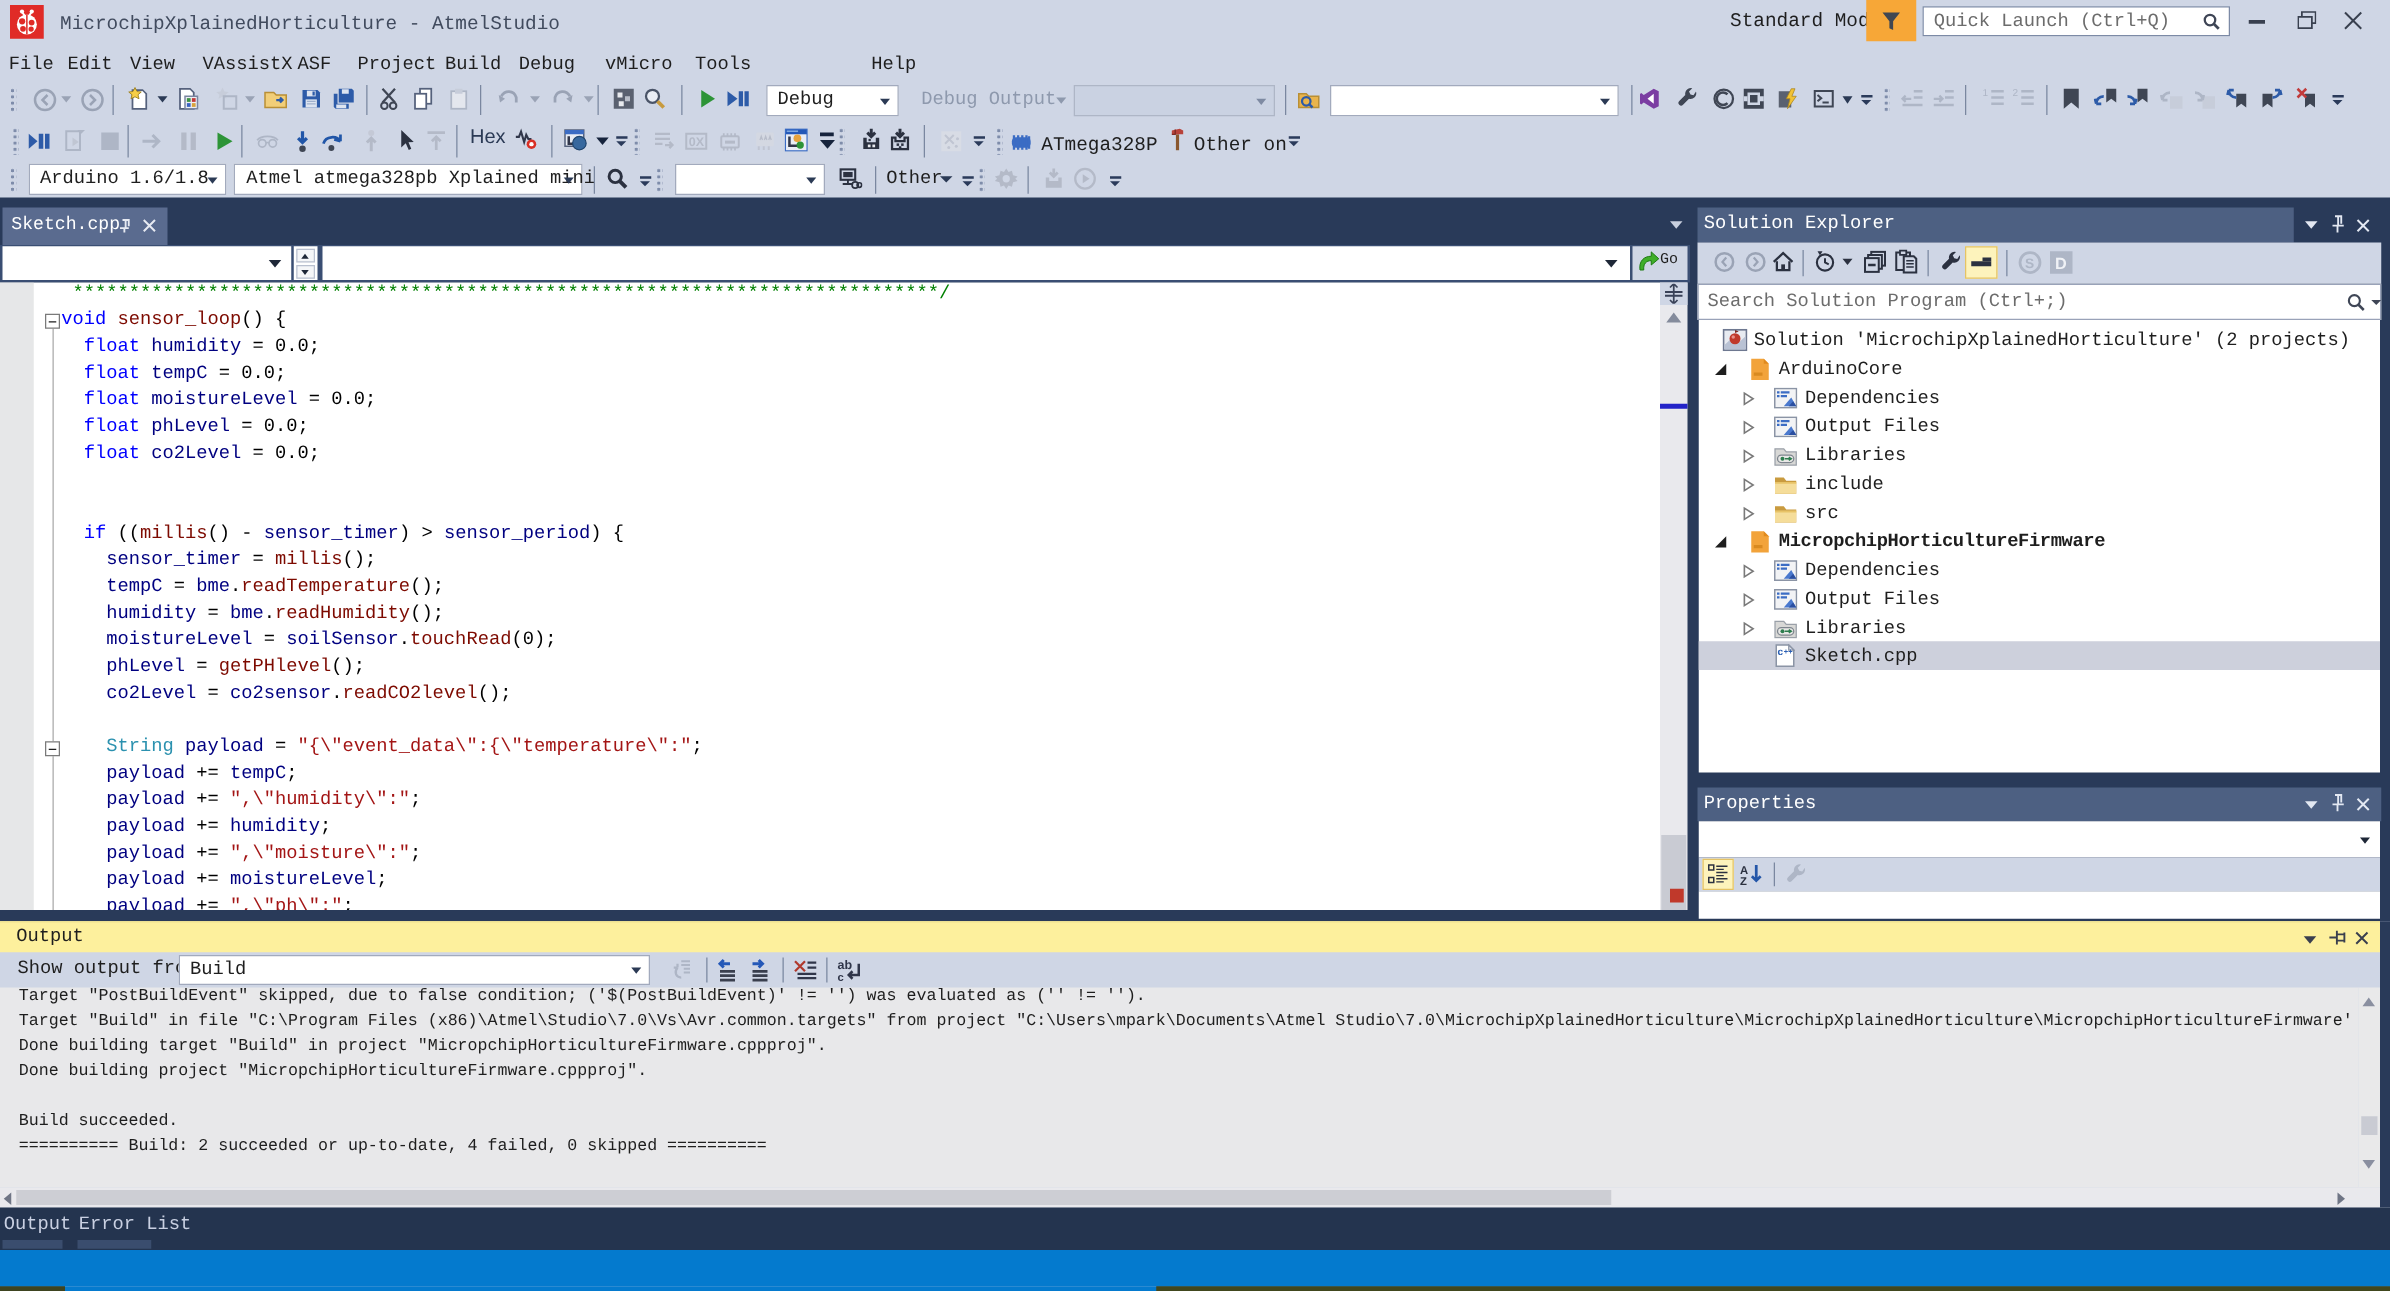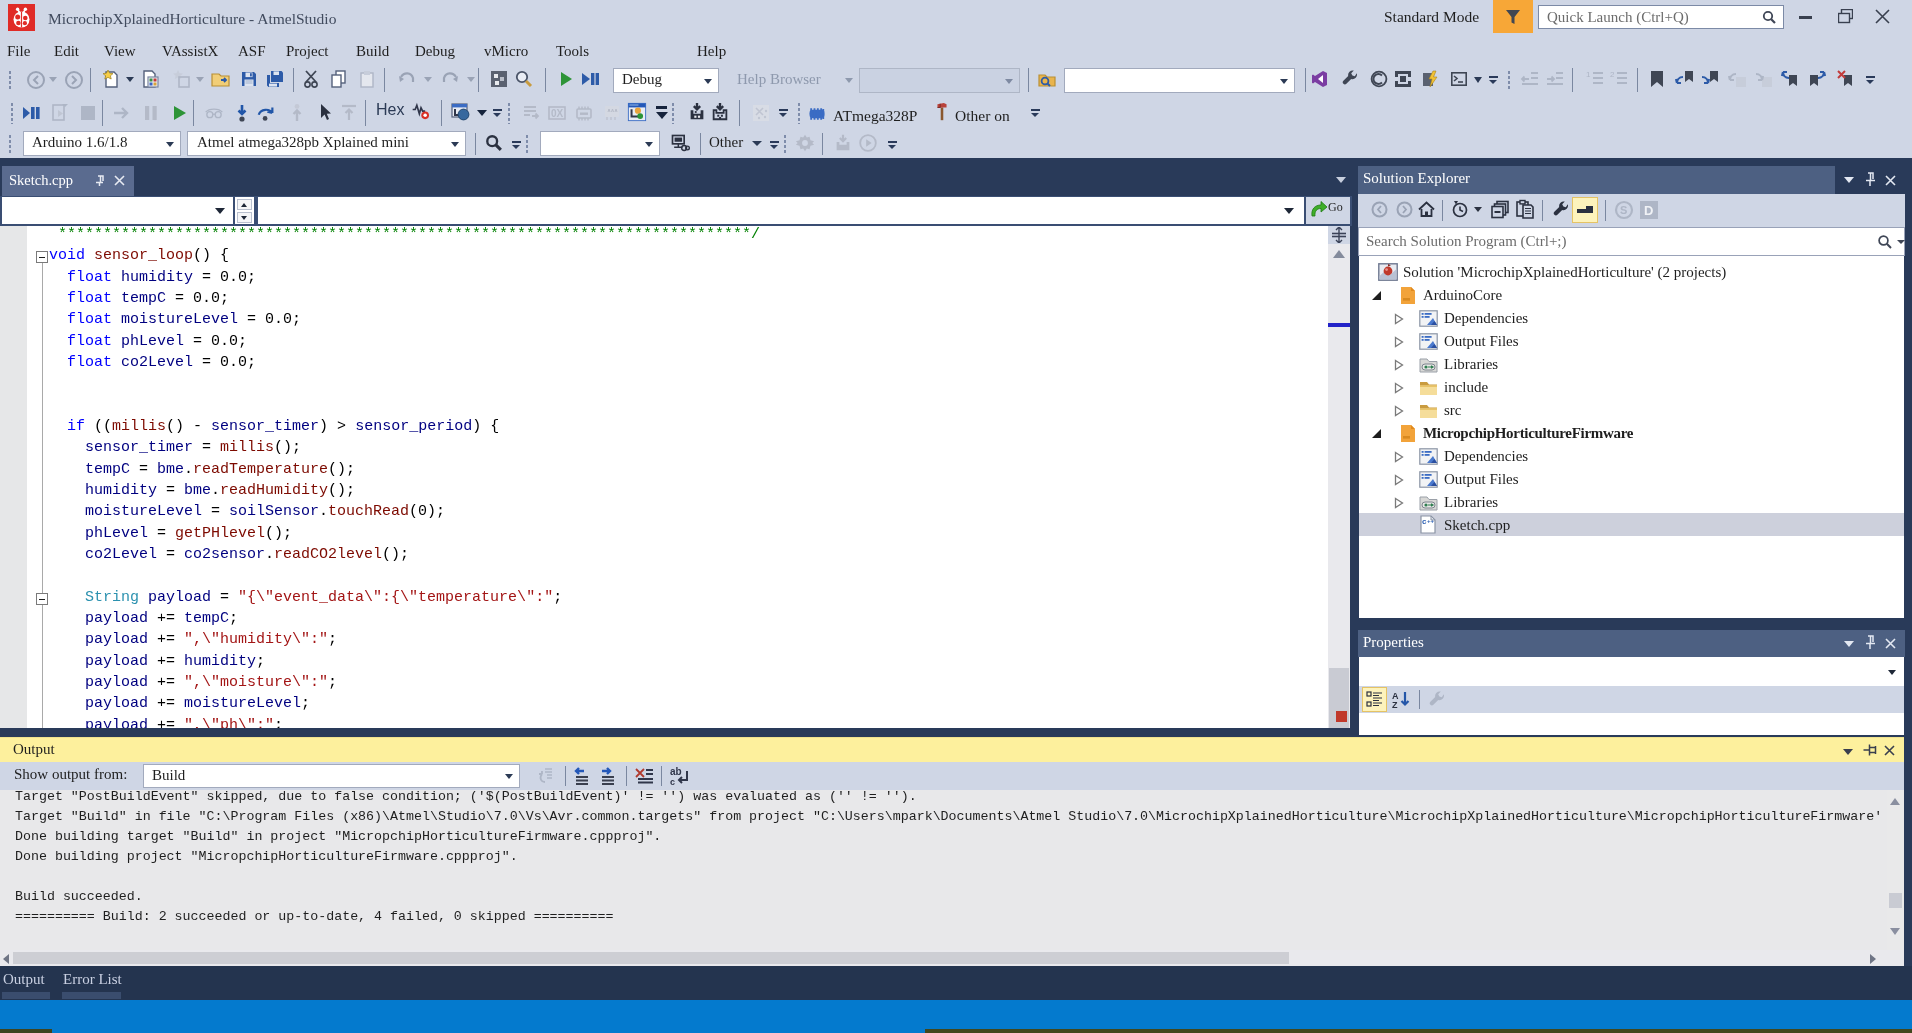--- a/index.html
+++ b/index.html
@@ -1,17 +1,17 @@
 <!DOCTYPE html>
 <html><head><meta charset="utf-8"><style>
 html,body{margin:0;padding:0;width:1912px;height:1033px;overflow:hidden;
 font-family:"Liberation Sans",sans-serif;background:#CFD6E5;}
 *{box-sizing:border-box;}
 .abs{position:absolute;}
-.ui{font-family:Liberation Serif, serif;font-size:15px;color:#1E1E1E;white-space:pre;}
+.ui{font-family:Liberation Mono, monospace;font-size:15px;color:#1E1E1E;white-space:pre;}
 .navy{background:#293A59;}
 .sep1{position:absolute;width:1px;top:4px;bottom:4px;background:#7A87A0;}
 .grip{position:absolute;width:5px;top:6px;bottom:6px;
 background-image:radial-gradient(circle,#7E8CAA 1.2px,transparent 1.5px);
 background-size:4px 5px;}
 .ovf{position:absolute;width:9px;height:8px;}
 .ovf:before{content:"";position:absolute;left:0;top:0;width:9px;height:2px;background:#2A3A5A;}
 .ovf:after{content:"";position:absolute;left:0;top:4px;border-left:4.5px solid transparent;border-right:4.5px solid transparent;border-top:4px solid #2A3A5A;}
 .combo{position:absolute;background:#fff;border:1px solid #A2AABD;}
 .combo .car{position:absolute;right:6px;top:50%;margin-top:-2px;border-left:4.5px solid transparent;border-right:4.5px solid transparent;border-top:5px solid #2B3A55;}
@@ -173,21 +173,21 @@
     </svg>
  <svg class="ic" style="left:580px;top:5px;" viewBox="0 0 20 20">
       <path d="M2 4 L10 10 L2 16 Z" fill="#2D5BA8"></path>
       <rect x="11" y="4" width="3.4" height="12" fill="#2D5BA8"></rect>
       <rect x="15.6" y="4" width="3.4" height="12" fill="#2D5BA8"></rect>
     </svg>
  <div class="combo" style="left:613px;top:4px;width:106px;height:25px;">
   <div class="abs ui" style="left:8px;top:2px;">Debug</div>
       <div class="car"></div>
  </div>
- <div class="abs ui" style="left:737px;top:7px;color:#8E99AD;">Help Browser</div>
+ <div class="abs ui" style="left:737px;top:7px;color:#8E99AD;">Debug Output</div>
  <div class="abs" style="left:845px;top:14px;border-left:4.5px solid transparent;border-right:4.5px solid transparent;border-top:5px solid #8E99AD;"></div>
  <div class="combo" style="left:859px;top:4px;width:161px;height:25px;background:#CAD2E2;border-color:#AEB6C6;">
   <div class="car" style="border-top-color:#7E8AA2;"></div>
  </div>
  <div class="sep1" style="left:1028px;"></div>
  <svg class="ic" style="left:1037px;top:5px;" viewBox="0 0 20 20">
       <path d="M2 6 L8 6 L10 8 L18 8 L18 17 L2 17 Z" fill="#E9B44C" stroke="#B98F35" stroke-width="1.2"></path>
       <circle cx="8" cy="12" r="3.4" fill="none" stroke="#2D5BA8" stroke-width="1.8"></circle>
       <line x1="10.5" y1="14.5" x2="13" y2="17" stroke="#2D5BA8" stroke-width="2"></line>
     </svg>

